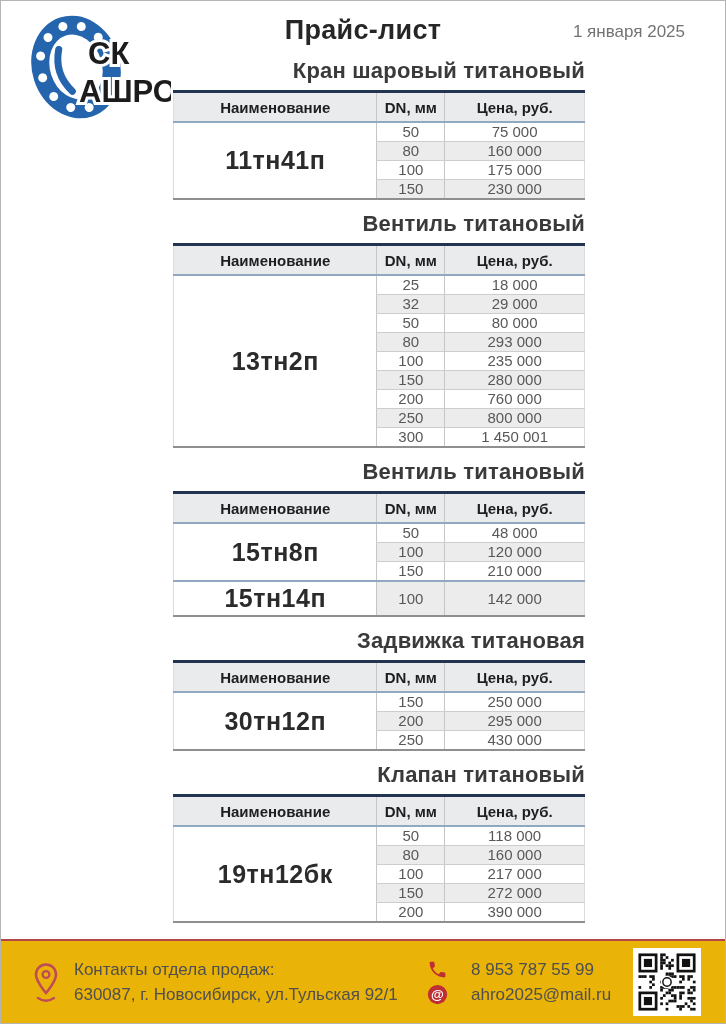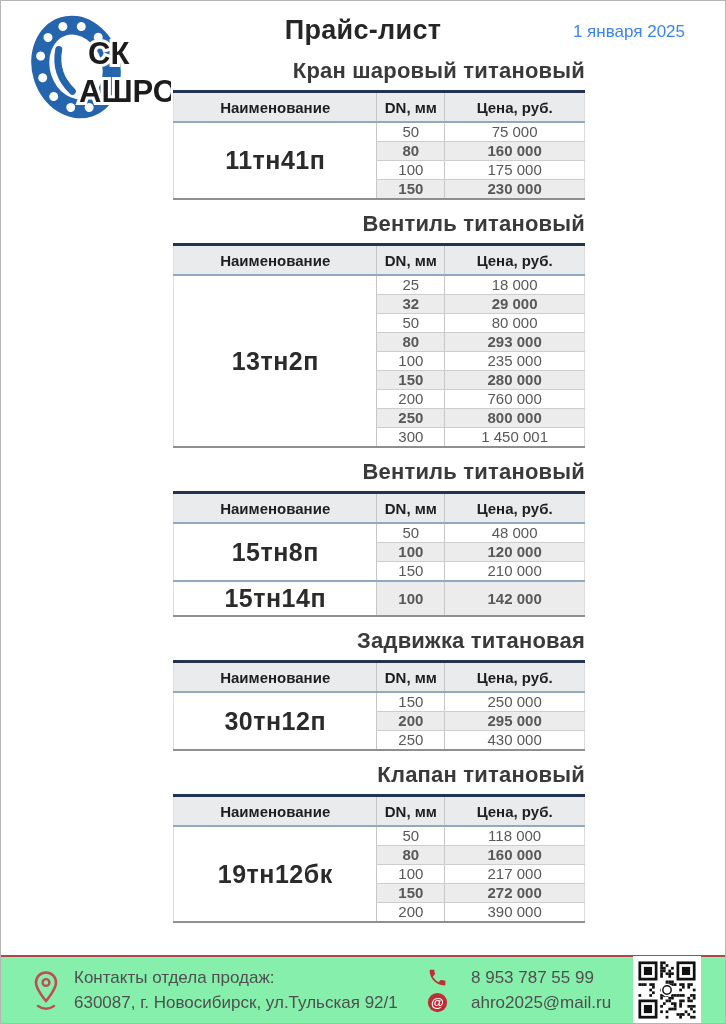--- a/index.html
+++ b/index.html
@@ -16,21 +16,21 @@
   
   .logo{position:absolute;left:20px;top:8px;width:150px;height:115px;}
   .page-title{
     margin:13px 0 0;
     text-align:center;
     font-size:27px;line-height:33px;
     font-weight:800;color:#262626;letter-spacing:.3px;
   }
   .doc-date{
     position:absolute;top:21px;right:40px;
-    font-size:17px;color:#3b82f6;
+    font-size:17px;color:#737373;
   }
   
   .sections{width:412px;margin-left:172px;}
   .section-title{
     margin:10px 0 5px;
     font-size:22px;line-height:28px;
     font-weight:700;color:#3a3a3a;
     text-align:right;letter-spacing:.2px;
   }
   table.price-table{
@@ -55,30 +55,30 @@
     font-size:25px;font-weight:800;color:#2b2b2b;letter-spacing:.5px;
     padding:2px 0;
   }
   tr.data-row{height:19px;}
   td.data{
     text-align:center;font-size:15px;color:#585858;
     padding:0;line-height:18px;
     border-left:1px solid #c6c6c6;
     border-bottom:1px solid #cdcdcd;
   }
-  tr.alt td.data{background:var(--row-alt,#ececec);font-weight:bold;}
+  tr.alt td.data{background:var(--row-alt,#ececec);}
   tbody tr:last-child td{border-bottom:none;}
   tr.group-start td{border-top:2px solid var(--steel-border,#90a9c0);}
   
   .footer{
-    position:absolute;left:0;right:0;bottom:0;height:68px;
+    position:absolute;left:0;right:0;bottom:0;height:84px;
     border-top:2px solid var(--accent-red,#b2454a);
     display:flex;align-items:center;
     padding:0 24px 0 30px;box-sizing:border-box;gap:13px;
-    background:#86efac;
+    background:#eab308;
   }
   .contact-text{width:336px;color:#4f4f4f;font-size:17px;line-height:25px;white-space:nowrap;}
   .contact-methods{margin-left:4px;color:#4f4f4f;font-size:17px;line-height:25px;}
   .method-row{display:flex;align-items:center;gap:23px;white-space:nowrap;}
   .qr-wrap{margin-left:auto;width:68px;height:68px;}
 </style>
 </head>
 <body>
 
 <div class="page">

